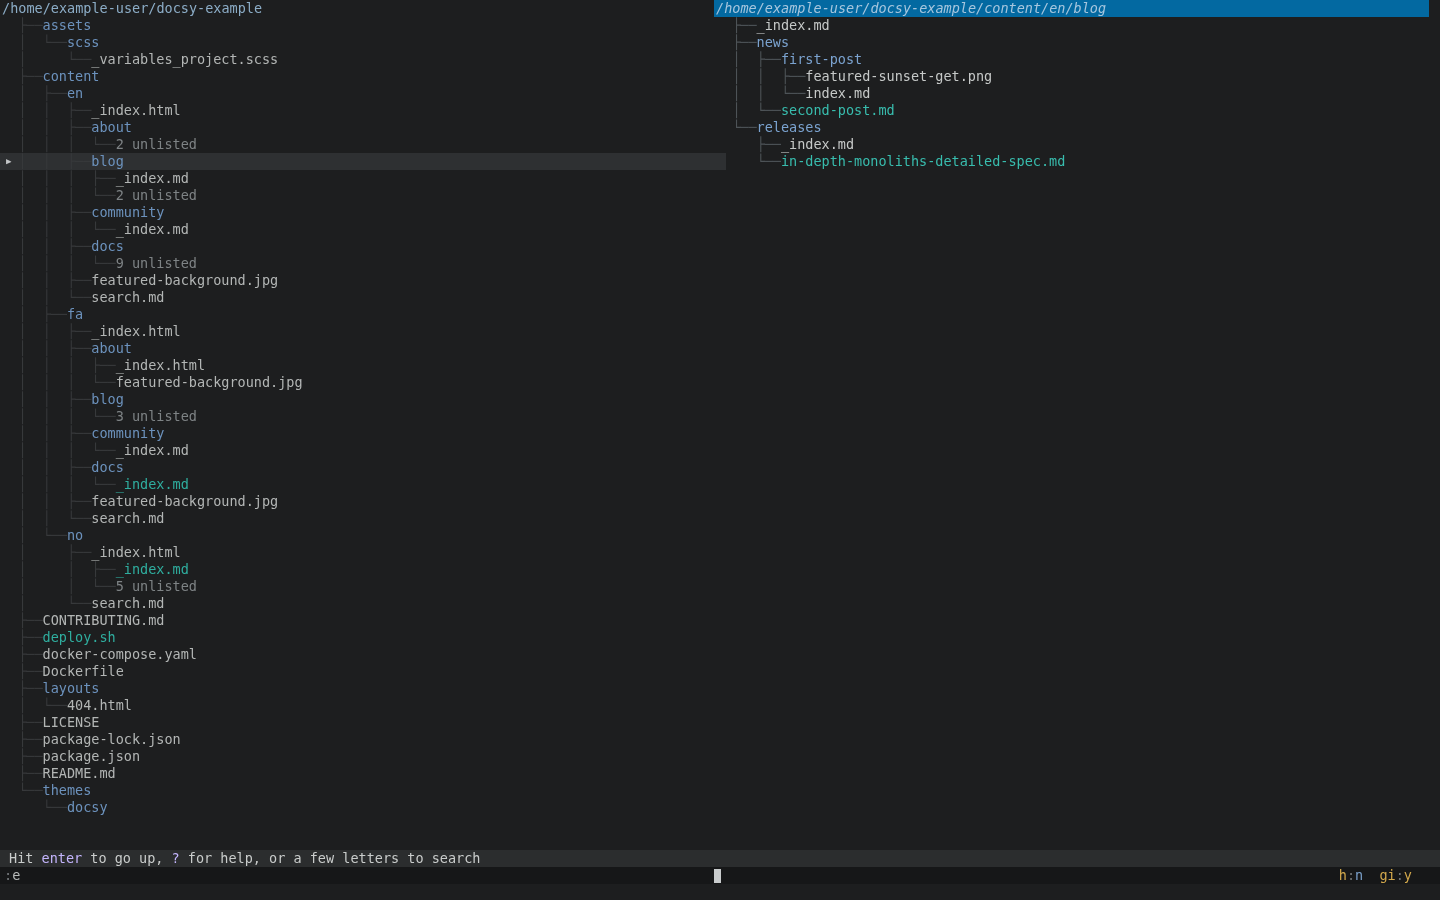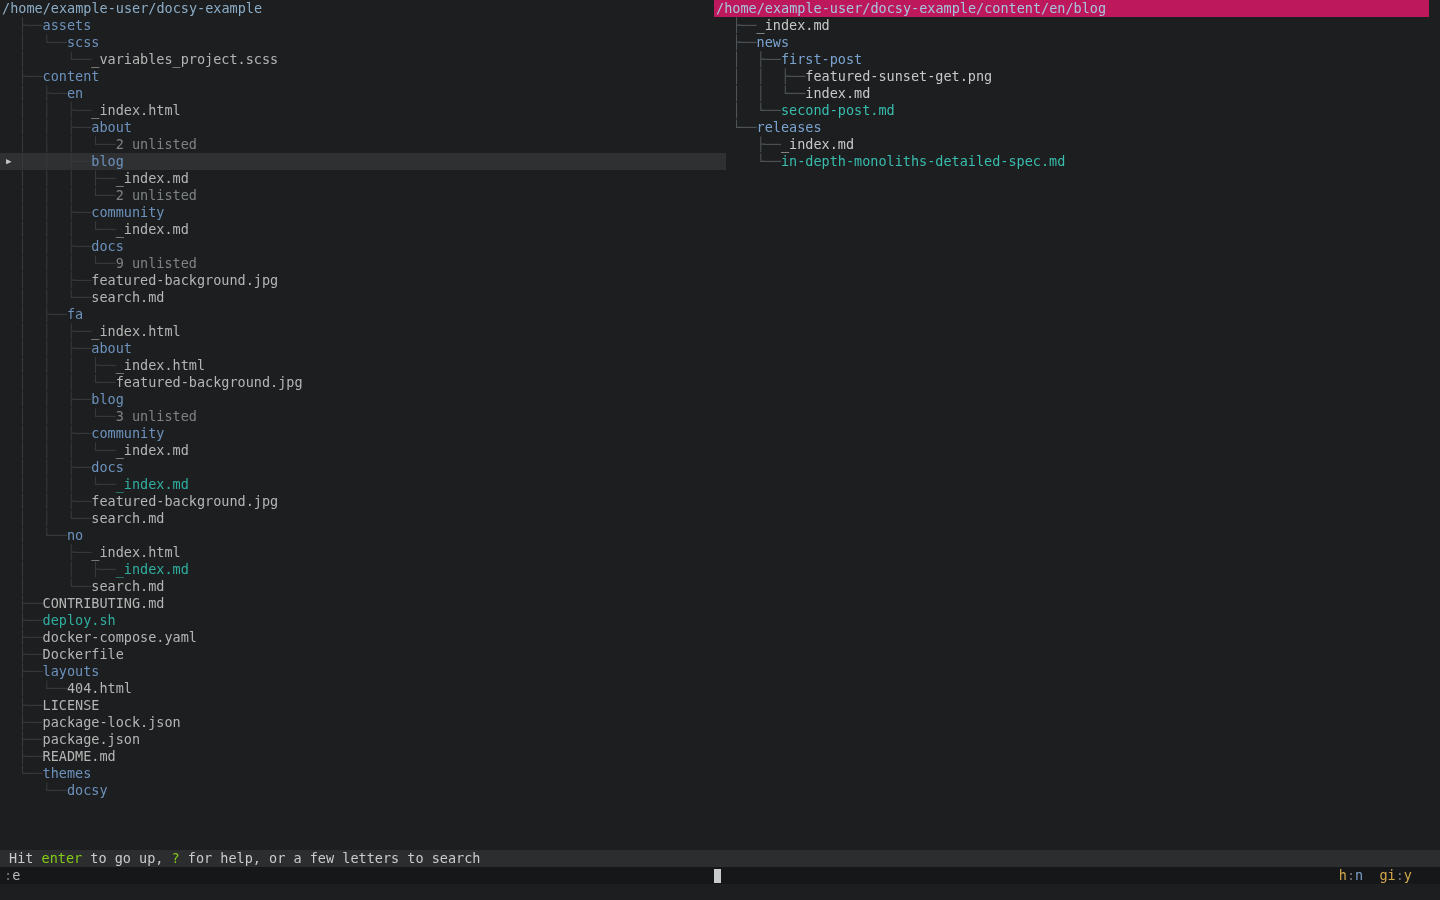--- a/index.html
+++ b/index.html
@@ -9,41 +9,41 @@
     font-family:"DejaVu Sans Mono",monospace;
     font-size:13.5px;line-height:17px;
     color:#c6c9c8;
   }
   .panel{position:absolute;top:0;}
   .panel-left{left:0;width:718px;}
   .panel-right{left:714px;width:726px;}
   .row{height:17px;white-space:pre;position:relative;padding-left:10px;}
   .panel-header{height:17px;white-space:pre;padding-left:2px;}
   .panel-left .panel-header{color:#8cadc7;}
-  .panel-right .panel-header{color:#a6c6de;background:#be185d;width:713px;}
+  .panel-right .panel-header{color:#a6c6de;background:#0369a1;width:713px;font-style:italic;}
   
   .tl{color:#4d5357;}
   .panel-left .tl{color:#37393b;}
   .n-d{color:#7ba3d0;}
   .n-f{color:#c6c9c8;}
   .n-s{color:#38bdae;}
   .n-u{color:#8b9093;}
   .panel-left .n-d{color:#6c92bd;}
   .panel-left .n-f{color:#b3b6b5;}
   .panel-left .n-s{color:#2fae9f;}
   .panel-left .n-u{color:#7e8385;}
   .row.sel{background:#2e3032;width:716px;}
   .sel-arrow{
     position:absolute;left:6px;top:0;color:#c3c6c8;font-size:9px;
   }
   .status-bar{
     position:absolute;left:0;top:850px;width:1440px;height:17px;
     background:#2b2d2e;color:#c9cccb;white-space:pre;padding-left:9px;box-sizing:border-box;
   }
-  .accent{color:#84cc16;}
+  .accent{color:#c4b5fd;}
   .input-bar{
     position:absolute;left:0;top:867px;width:1440px;height:17px;
     background:#161718;white-space:pre;
   }
   .input-left{position:absolute;left:4px;top:0;}
   .prompt{color:#73777a;}
   .input-val{color:#b7bab9;}
   .cursor{
     position:absolute;left:714px;top:2px;width:7px;height:14px;background:#c9cccd;
   }
@@ -87,20 +87,21 @@
         <div class="row"><span class="tl"> │  │  │  └──</span><span class="n-u">3 unlisted</span></div>
         <div class="row"><span class="tl"> │  │  ├──</span><span class="n-d">community</span></div>
         <div class="row"><span class="tl"> │  │  │  └──</span><span class="n-f">_index.md</span></div>
         <div class="row"><span class="tl"> │  │  ├──</span><span class="n-d">docs</span></div>
         <div class="row"><span class="tl"> │  │  │  └──</span><span class="n-s">_index.md</span></div>
         <div class="row"><span class="tl"> │  │  ├──</span><span class="n-f">featured-background.jpg</span></div>
         <div class="row"><span class="tl"> │  │  └──</span><span class="n-f">search.md</span></div>
         <div class="row"><span class="tl"> │  └──</span><span class="n-d">no</span></div>
         <div class="row"><span class="tl"> │     ├──</span><span class="n-f">_index.html</span></div>
         <div class="row"><span class="tl"> │     │  ├──</span><span class="n-s">_index.md</span></div>
+        <div class="row"><span class="tl"> │     │  └──</span><span class="n-u">5 unlisted</span></div>
         <div class="row"><span class="tl"> │     └──</span><span class="n-f">search.md</span></div>
         <div class="row"><span class="tl"> ├──</span><span class="n-f">CONTRIBUTING.md</span></div>
         <div class="row"><span class="tl"> ├──</span><span class="n-s">deploy.sh</span></div>
         <div class="row"><span class="tl"> ├──</span><span class="n-f">docker-compose.yaml</span></div>
         <div class="row"><span class="tl"> ├──</span><span class="n-f">Dockerfile</span></div>
         <div class="row"><span class="tl"> ├──</span><span class="n-d">layouts</span></div>
         <div class="row"><span class="tl"> │  └──</span><span class="n-f">404.html</span></div>
         <div class="row"><span class="tl"> ├──</span><span class="n-f">LICENSE</span></div>
         <div class="row"><span class="tl"> ├──</span><span class="n-f">package-lock.json</span></div>
         <div class="row"><span class="tl"> ├──</span><span class="n-f">package.json</span></div>

